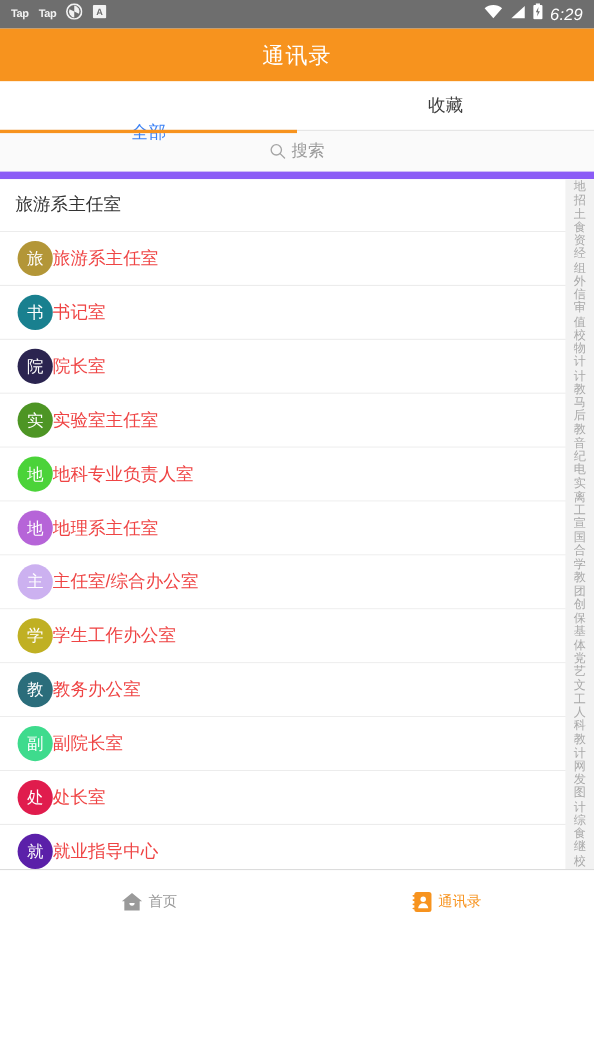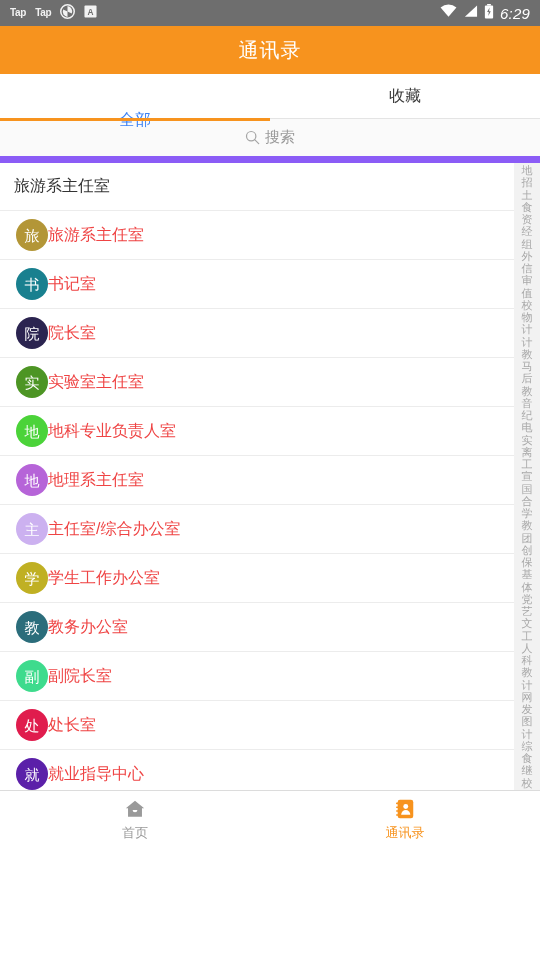--- a/index.html
+++ b/index.html
@@ -93,21 +93,21 @@
     font-size:11px; line-height:1.0; color:#a8a8a8;
     display:block; height:19px; user-select:none;
   }
 
   
   .bottomnav {
     flex:0 0 58px; height:58px; background:#ffffff;
     border-top:1px solid #dcdcdc; display:flex;
   }
   .navitem {
-    flex:1; display:flex; flex-direction:column;
+    flex:1; display:flex; 
     align-items:center; justify-content:center; gap:4px; cursor:pointer;
   }
   .navitem .nav-label { font-size:13px; color:#9a9a9a; }
   .navitem.active .nav-label { color:#f7931e; }
   .nav-ico { width:22px; height:22px; display:block; }
 </style>
 </head>
 <body>
 
 <div id="app">

